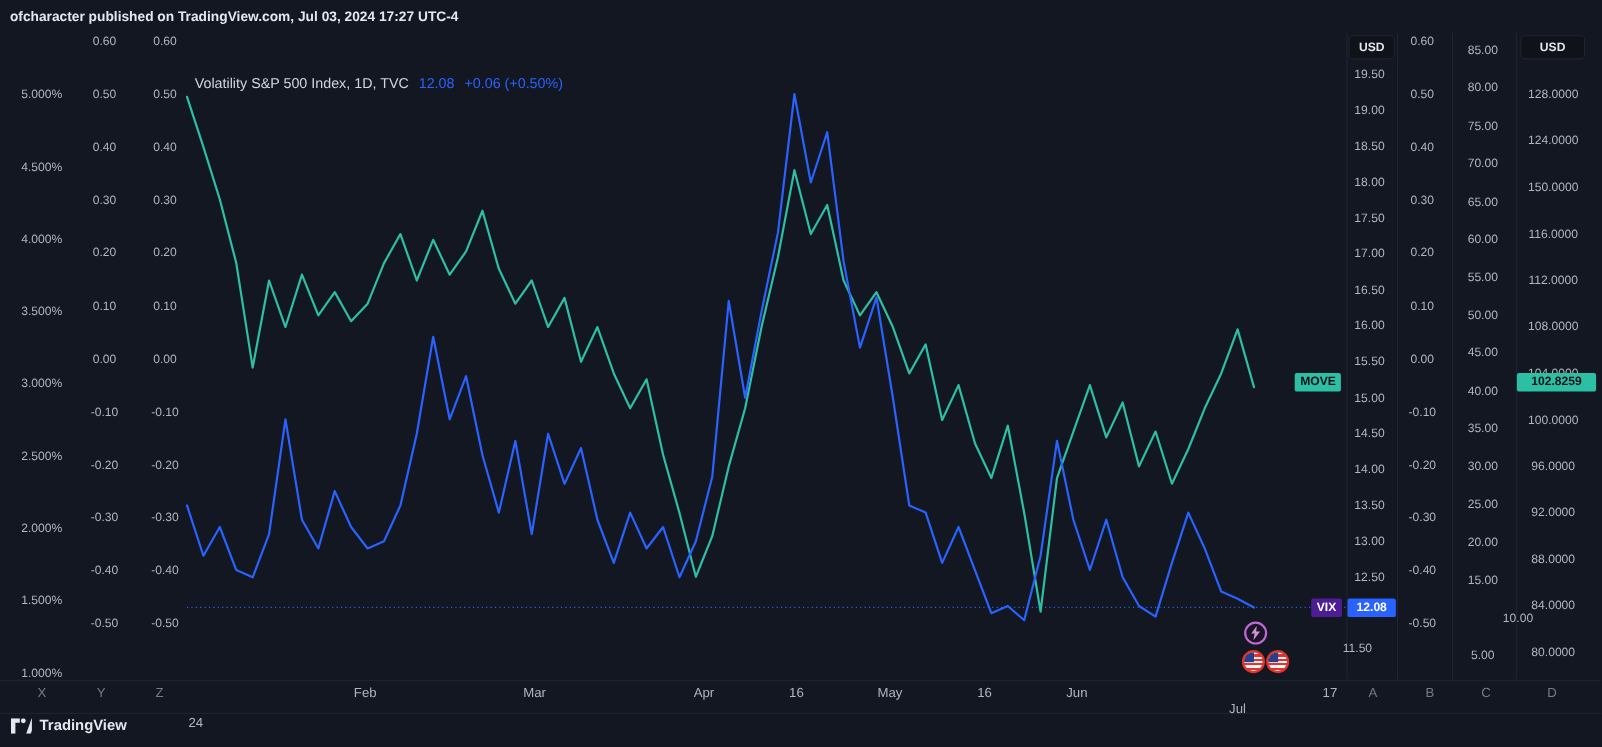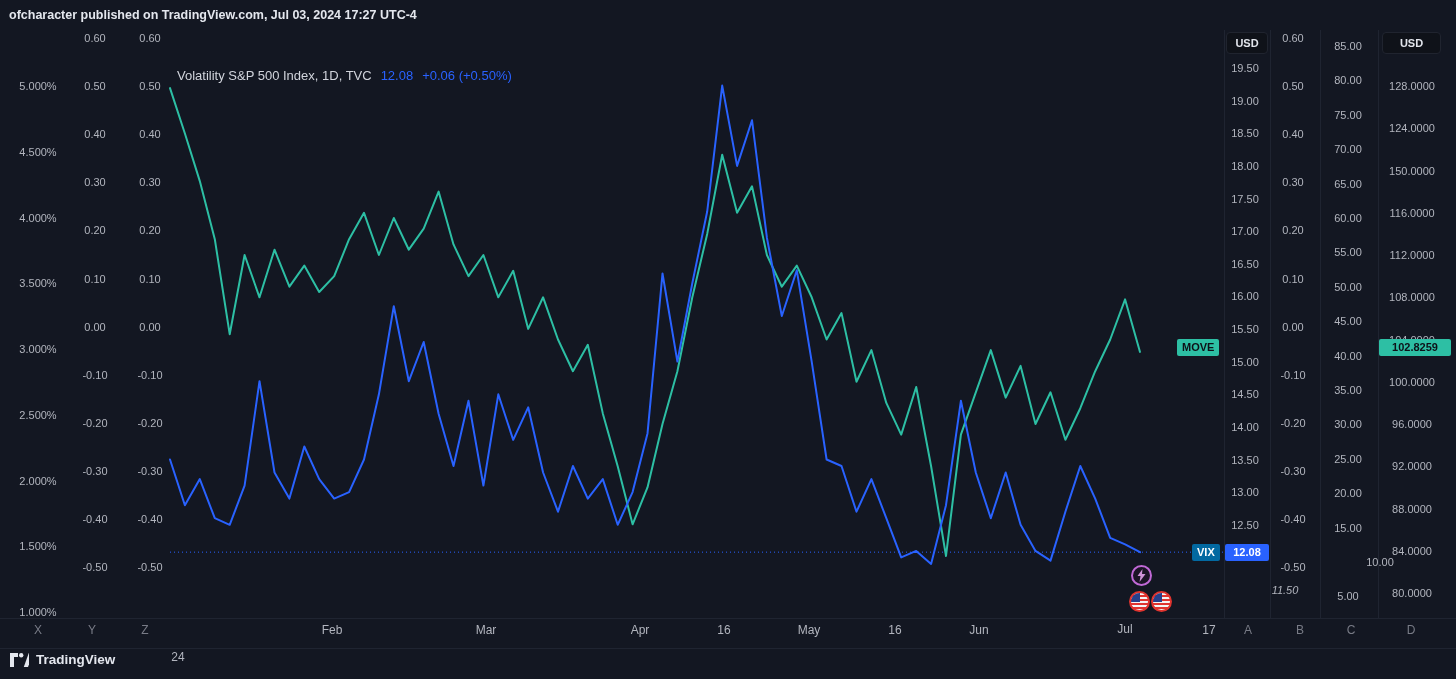--- a/index.html
+++ b/index.html
@@ -16,21 +16,21 @@
   .legend .v{color:#2962ff;}
   .tick{position:absolute;transform:translateX(-50%);font-size:11px;color:#b2b5be;white-space:nowrap;line-height:14px;}
   .time-label{position:absolute;transform:translateX(-50%);font-size:12px;color:#b2b5be;white-space:nowrap;}
   .scale-key{position:absolute;transform:translateX(-50%);font-size:12px;color:#787b86;}
   .sep-v{position:absolute;top:30px;height:588px;width:1px;background:#1f2431;}
   .sep-h{position:absolute;left:0;width:1456px;height:1px;background:#1f2431;}
   .plot-hit{position:absolute;left:168px;top:30px;width:1056px;height:588px;background:transparent;cursor:crosshair;}
   .axis-col{position:absolute;top:30px;height:588px;background:transparent;cursor:ns-resize;}
   svg.canvas{position:absolute;left:0;top:0;pointer-events:none;}
   .badge{position:absolute;font-size:11px;font-weight:700;border-radius:2px;padding:2px 5px;line-height:13px;white-space:nowrap;}
-  .vix-sym{background:#0369a1;color:#ffffff;left:1192px;top:544px;}
+  .vix-sym{background:#4c1d95;color:#ffffff;left:1192px;top:544px;}
   .vix-val{background:#2962ff;color:#ffffff;left:1225px;top:544px;width:44px;text-align:center;padding:2px 0;}
   .move-sym{background:#2dbfa4;color:#0e1118;left:1177px;top:339px;}
   .move-val{background:#2dbfa4;color:#0e1118;left:1379px;top:339px;width:72px;text-align:center;padding:2px 0;}
   .usd-btn{position:absolute;top:32px;background:#0f1219;color:#e2e5ec;font-size:11px;font-weight:700;
     border:1px solid #20242f;border-radius:4px;padding:4px 0;text-align:center;cursor:pointer;}
   #usd-vix{left:1226px;width:40px;}
   #usd-move{left:1382px;width:57px;}
   .event-marker{position:absolute;width:21px;height:21px;border-radius:50%;box-sizing:border-box;cursor:pointer;}
   .ev-lightning{left:1131px;top:565px;border:2px solid #c069d6;background:#1b1426;display:flex;align-items:center;justify-content:center;}
   .flag{border:2px solid #e0342f;background:repeating-linear-gradient(180deg,#f4f4f4 0 2px,#e0342f 2px 4px);overflow:hidden;}
@@ -119,21 +119,21 @@
       <span class="tick" style="left: 1245px; top: 256.75px;">16.50</span>
       <span class="tick" style="left: 1245px; top: 289.375px;">16.00</span>
       <span class="tick" style="left: 1245px; top: 322px;">15.50</span>
       <span class="tick" style="left: 1245px; top: 354.625px;">15.00</span>
       <span class="tick" style="left: 1245px; top: 387.25px;">14.50</span>
       <span class="tick" style="left: 1245px; top: 419.875px;">14.00</span>
       <span class="tick" style="left: 1245px; top: 452.5px;">13.50</span>
       <span class="tick" style="left: 1245px; top: 485.125px;">13.00</span>
       <span class="tick" style="left: 1245px; top: 517.75px;">12.50</span>
       <span class="tick" style="left: 1245px; top: 550.375px;">12.00</span>
-      <span class="tick" style="left: 1285px; top: 583px; font-style: italic;">11.50</span>
+      <span class="tick" style="left: 1234px; top: 583px;">11.50</span>
       <span class="tick" style="left: 1293px; top: 31px;">0.60</span>
       <span class="tick" style="left: 1293px; top: 79.1px;">0.50</span>
       <span class="tick" style="left: 1293px; top: 127.2px;">0.40</span>
       <span class="tick" style="left: 1293px; top: 175.3px;">0.30</span>
       <span class="tick" style="left: 1293px; top: 223.4px;">0.20</span>
       <span class="tick" style="left: 1293px; top: 271.5px;">0.10</span>
       <span class="tick" style="left: 1293px; top: 319.6px;">0.00</span>
       <span class="tick" style="left: 1293px; top: 367.7px;">-0.10</span>
       <span class="tick" style="left: 1293px; top: 415.8px;">-0.20</span>
       <span class="tick" style="left: 1293px; top: 463.9px;">-0.30</span>
@@ -172,21 +172,21 @@
     </div>
   <div id="time-layer" class="abs" style="left:0;top:620px;width:1456px;height:24px">
       <span class="time-label" style="left: 178px; top: 14px; margin-top: 16px;">24</span>
       <span class="time-label" style="left: 332px; top: 3px;">Feb</span>
       <span class="time-label" style="left: 486px; top: 3px;">Mar</span>
       <span class="time-label" style="left: 640px; top: 3px;">Apr</span>
       <span class="time-label" style="left: 724px; top: 3px;">16</span>
       <span class="time-label" style="left: 809px; top: 3px;">May</span>
       <span class="time-label" style="left: 895px; top: 3px;">16</span>
       <span class="time-label" style="left: 979px; top: 3px;">Jun</span>
-      <span class="time-label" style="left: 1125px; top: 2px;">Jul</span>
+      <span class="time-label" style="left: 1125px; top: 17px;">Jul</span>
       <span class="time-label" style="left: 1209px; top: 3px;">17</span>
       <span class="scale-key" style="left: 38px; top: 3px;">X</span>
       <span class="scale-key" style="left: 92px; top: 3px;">Y</span>
       <span class="scale-key" style="left: 145px; top: 3px;">Z</span>
       <span class="scale-key" style="left: 1248px; top: 3px;">A</span>
       <span class="scale-key" style="left: 1300px; top: 3px;">B</span>
       <span class="scale-key" style="left: 1351px; top: 3px;">C</span>
       <span class="scale-key" style="left: 1411px; top: 3px;">D</span>
     </div>
 

